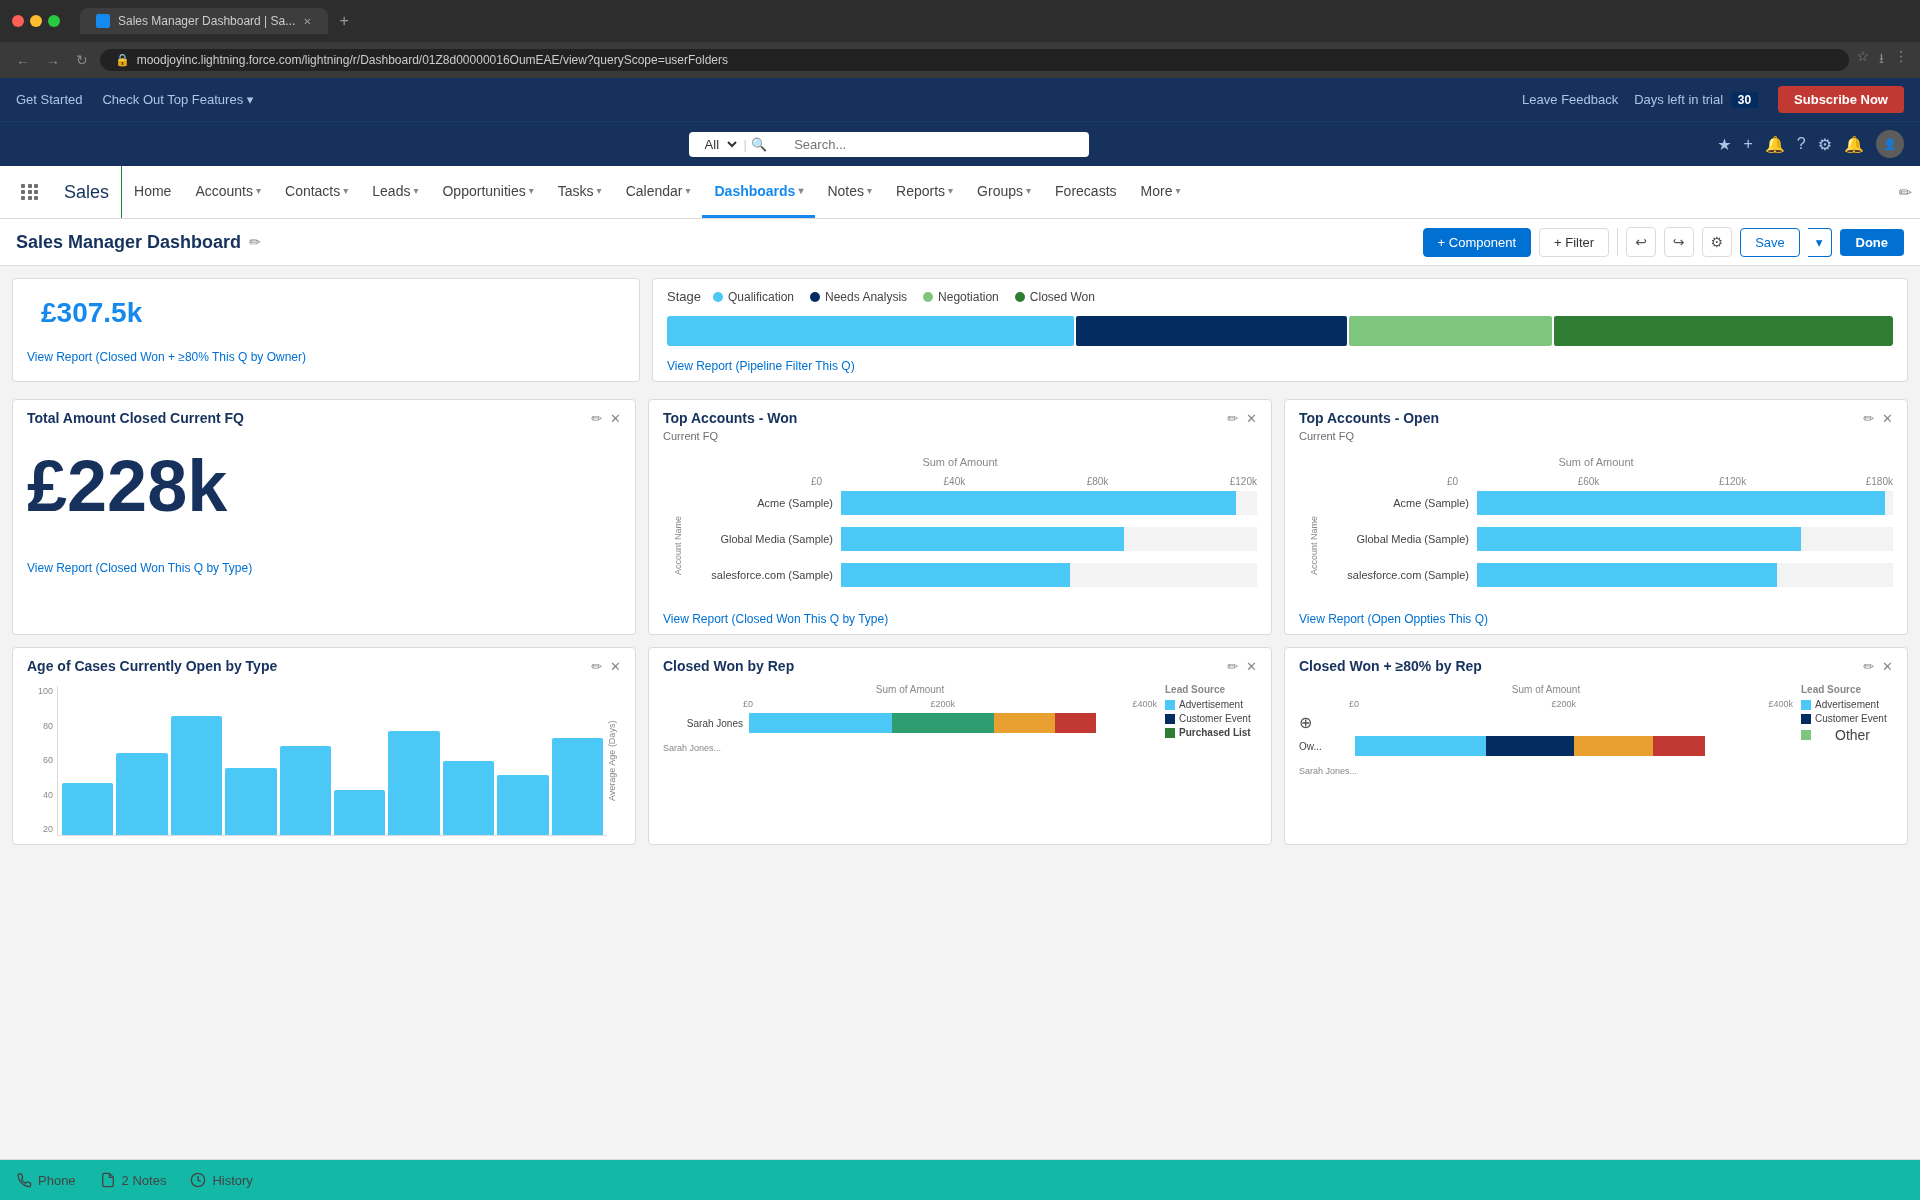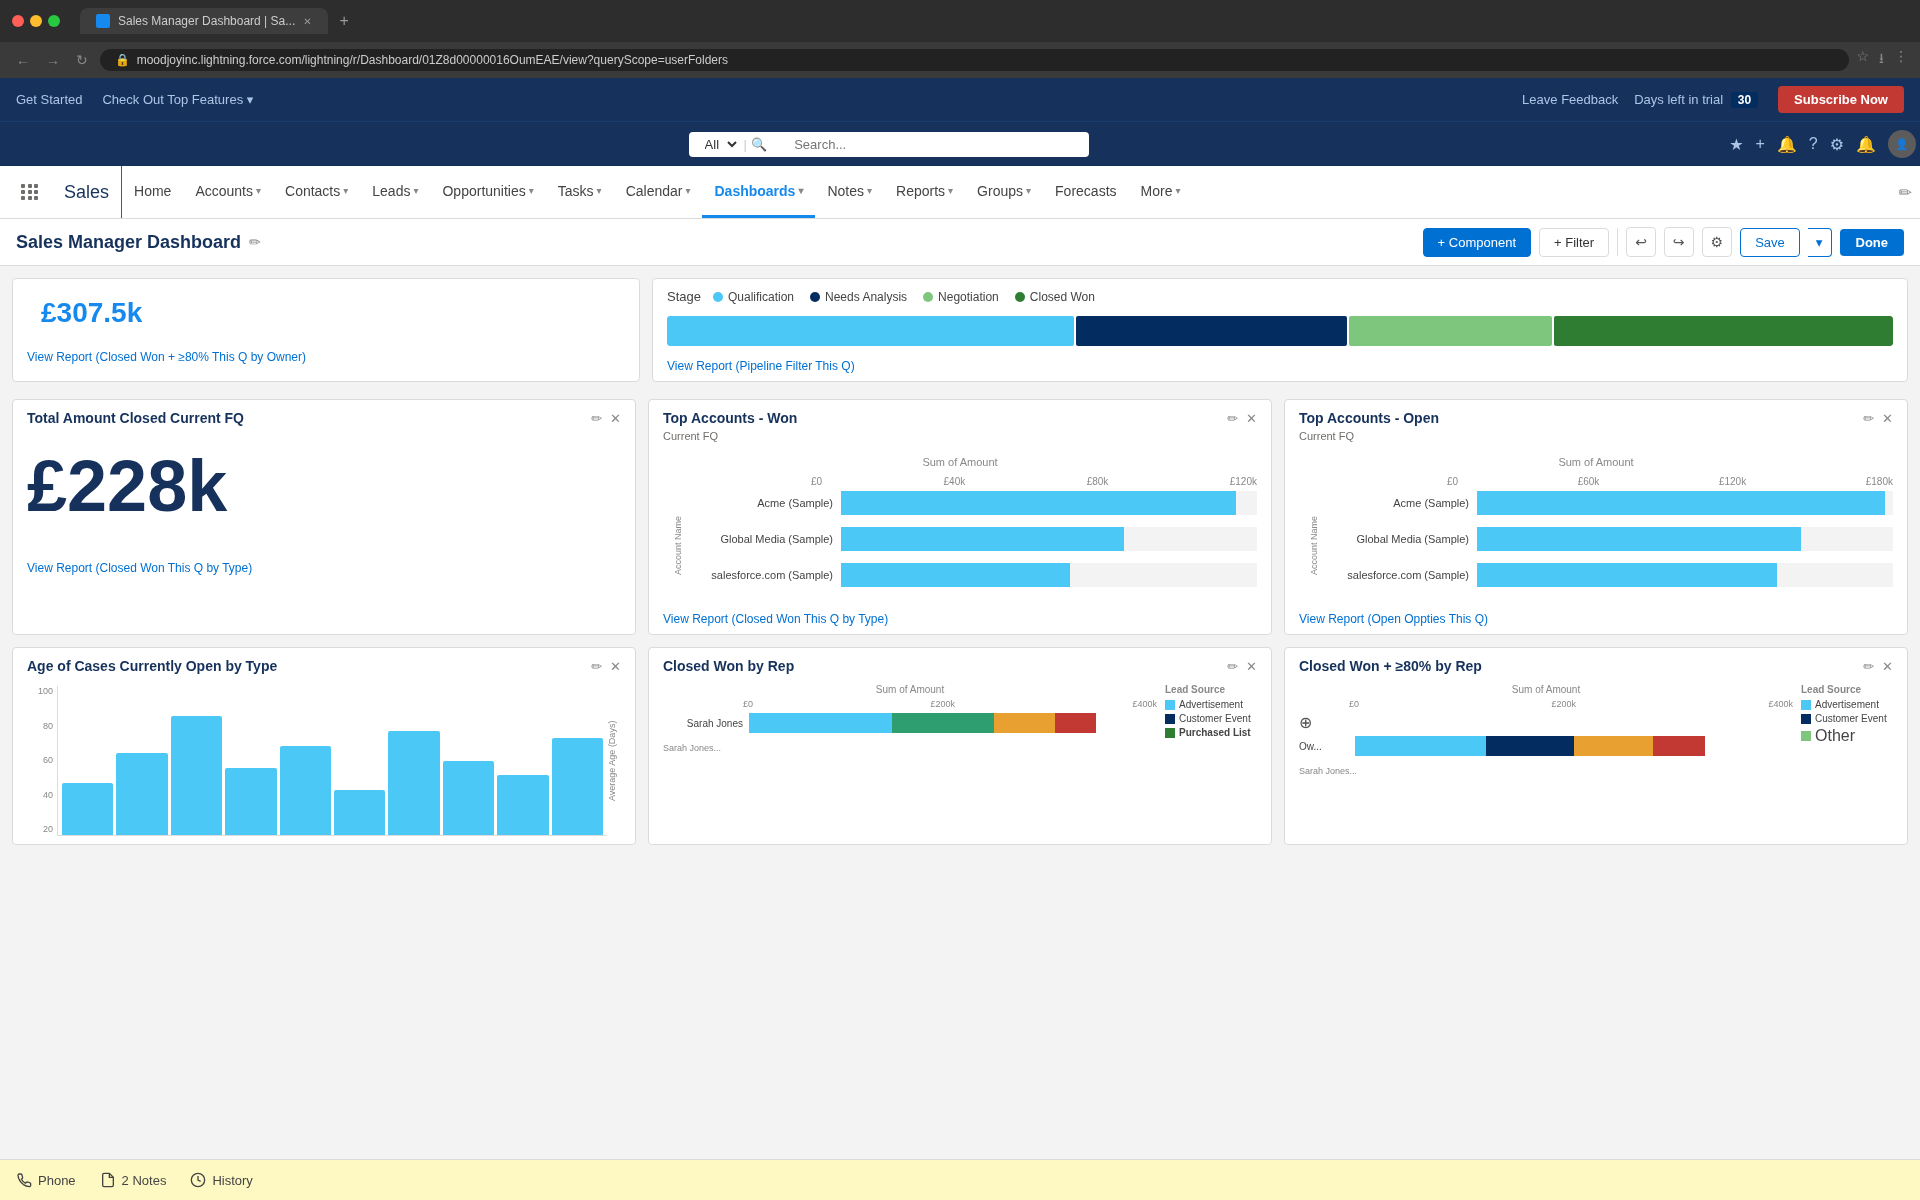--- a/index.html
+++ b/index.html
@@ -28,21 +28,21 @@
     .sf-top-bar { background: #16325c; padding: 8px 16px; display: flex; align-items: center; justify-content: space-between; }
     .sf-top-left { display: flex; gap: 20px; align-items: center; }
     .sf-top-link { color: #aec4e5; font-size: 13px; cursor: pointer; }
     .sf-top-right { display: flex; align-items: center; gap: 16px; }
     .trial-text { color: #aec4e5; font-size: 13px; }
     .trial-badge { background: #032d60; color: #fff; border-radius: 3px; padding: 1px 7px; font-size: 12px; font-weight: bold; margin: 0 4px; }
     .subscribe-btn { background: #c23934; color: #fff; border: none; border-radius: 4px; padding: 6px 16px; font-size: 13px; font-weight: bold; cursor: pointer; }
     .leave-feedback { color: #aec4e5; font-size: 13px; cursor: pointer; }
 
     
-    .sf-search-row { background: #16325c; padding: 8px 4px; display: flex; align-items: center; justify-content: space-between; border-top: 1px solid #1a3d6e; }
+    .sf-search-row { background: #16325c; padding: 8px 16px; display: flex; align-items: center; justify-content: space-between; border-top: 1px solid #1a3d6e; }
     .sf-search-box { display: flex; align-items: center; gap: 4px; background: #fff; border-radius: 4px; padding: 4px 12px; width: 400px; }
     .search-all-select { border: none; background: transparent; font-size: 13px; color: #333; cursor: pointer; outline: none; padding-right: 4px; }
     .search-separator { color: #ccc; }
     .search-input-field { border: none; outline: none; font-size: 13px; width: 260px; color: #555; margin-left: 23px; }
     .search-icon { color: #888; }
     .sf-search-actions { display: flex; align-items: center; gap: 12px; color: #aec4e5; }
     .sf-icon-btn { cursor: pointer; font-size: 16px; color: #aec4e5; }
     .sf-avatar { width: 28px; height: 28px; border-radius: 50%; background: #5c5c5c; display: flex; align-items: center; justify-content: center; color: #fff; font-size: 11px; overflow: hidden; }
 
     
@@ -89,21 +89,21 @@
     .h-bar-row { display: flex; align-items: center; gap: 8px; margin-bottom: 12px; }
     .h-bar-label { font-size: 11px; color: #444; text-align: right; width: 140px; flex-shrink: 0; }
     .h-bar-track { flex: 1; height: 24px; background: #f3f3f3; position: relative; }
     .h-bar-fill { height: 100%; background: #4bc8f5; }
     .h-bar-axis { display: flex; justify-content: space-between; font-size: 10px; color: #888; margin-left: 148px; margin-bottom: 4px; }
     .h-chart-area { padding: 8px 14px 4px; }
     .h-chart-title { font-size: 11px; color: #888; text-align: center; margin-bottom: 8px; }
     .axis-label-left { width: 30px; text-align: center; font-size: 9px; color: #888; writing-mode: vertical-rl; transform: rotate(180deg); flex-shrink: 0; display: flex; align-items: center; justify-content: center; }
 
     
-    .bottom-bar { position: fixed; bottom: 0; left: 0; right: 0; background: #fef9c3; border-top: 1px solid #dddbda; padding: 12px 16px; display: flex; gap: 24px; z-index: 100; }
+    .bottom-bar { position: fixed; bottom: 0; left: 0; right: 0; background: #14b8a6; border-top: 1px solid #dddbda; padding: 12px 16px; display: flex; gap: 24px; z-index: 100; }
     .bottom-bar-item { display: flex; align-items: center; gap: 6px; color: #444; font-size: 13px; cursor: pointer; }
     .bottom-bar-item svg { width: 16px; height: 16px; }
 
     .scrolled-value { font-size: 28px; font-weight: 700; color: #1589ee; padding: 8px 14px; }
   </style>
 </head>
 <body>
 
 <div class="browser-chrome">
   <div class="browser-dots">
@@ -547,21 +547,21 @@
             <div style="display:flex;align-items:center;gap:4px;margin-bottom:3px;">
               <div style="width:10px;height:10px;background:#4bc8f5;"></div>
               <span style="font-size:10px;color:#444;">Advertisement</span>
             </div>
             <div style="display:flex;align-items:center;gap:4px;margin-bottom:3px;">
               <div style="width:10px;height:10px;background:#032d60;"></div>
               <span style="font-size:10px;color:#444;">Customer Event</span>
             </div>
             <div style="display:flex;align-items:center;gap:4px;">
               <div style="width:10px;height:10px;background:#7ec67e;"></div>
-              <span style="font-size:16px;color:#444;">Other</span>
+              <span style="font-size:14px;color:#444;margin-left:20px;">Other</span>
             </div>
           </div>
         </div>
         <div style="font-size:9px;color:#888;margin-top:4px;">Sarah Jones...</div>
       </div>
     </div>
   </div>
 </div>
 
 <div class="bottom-bar">

